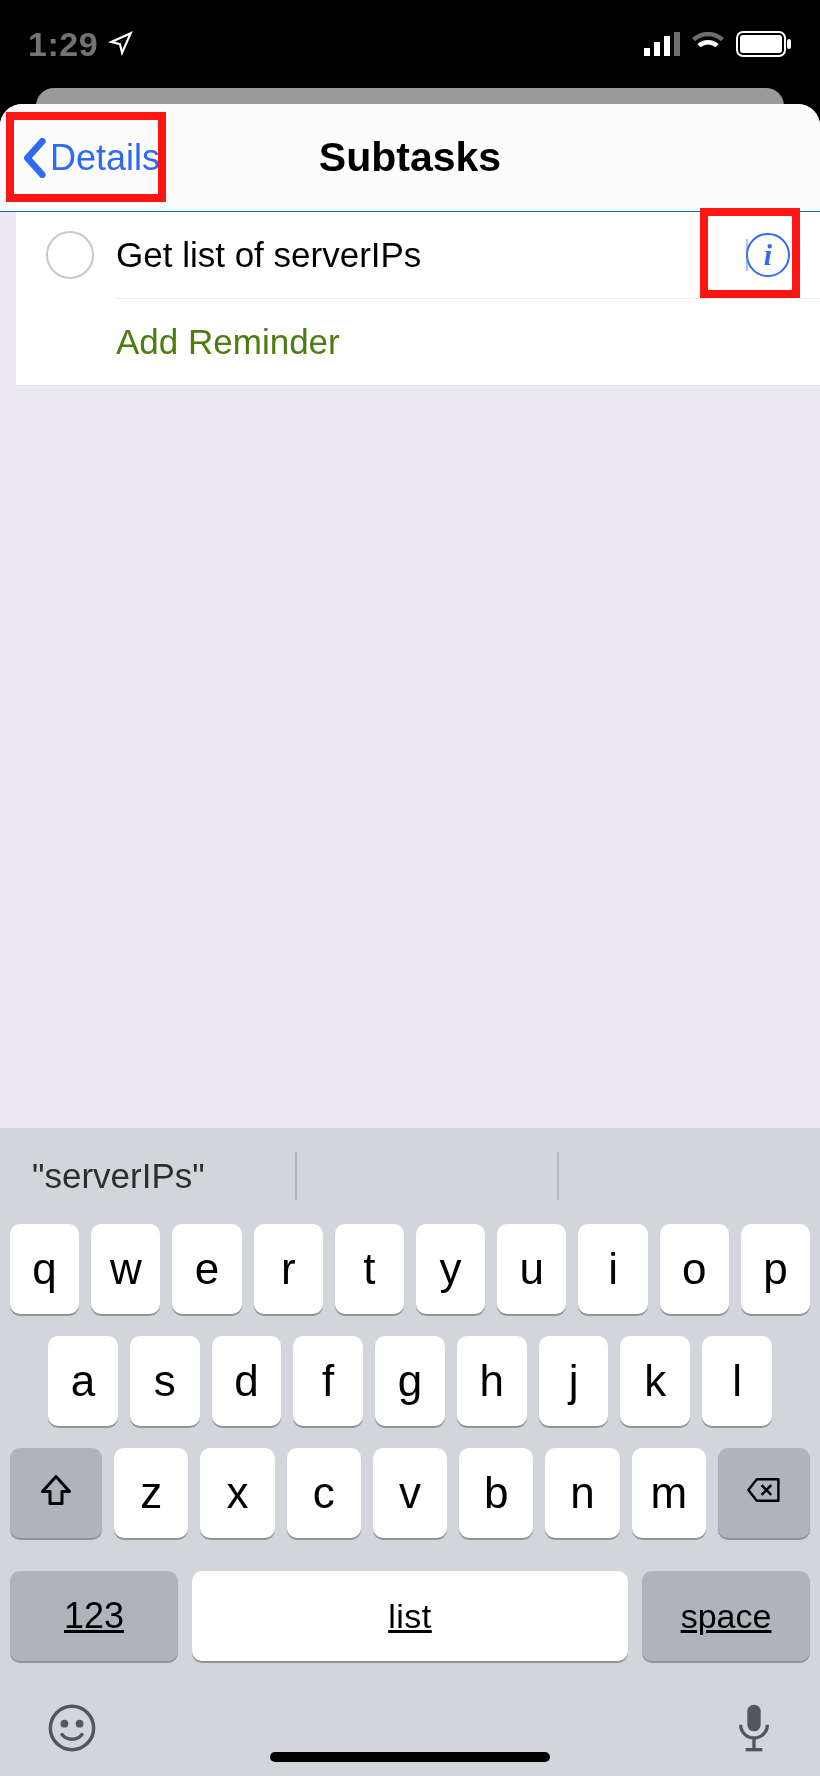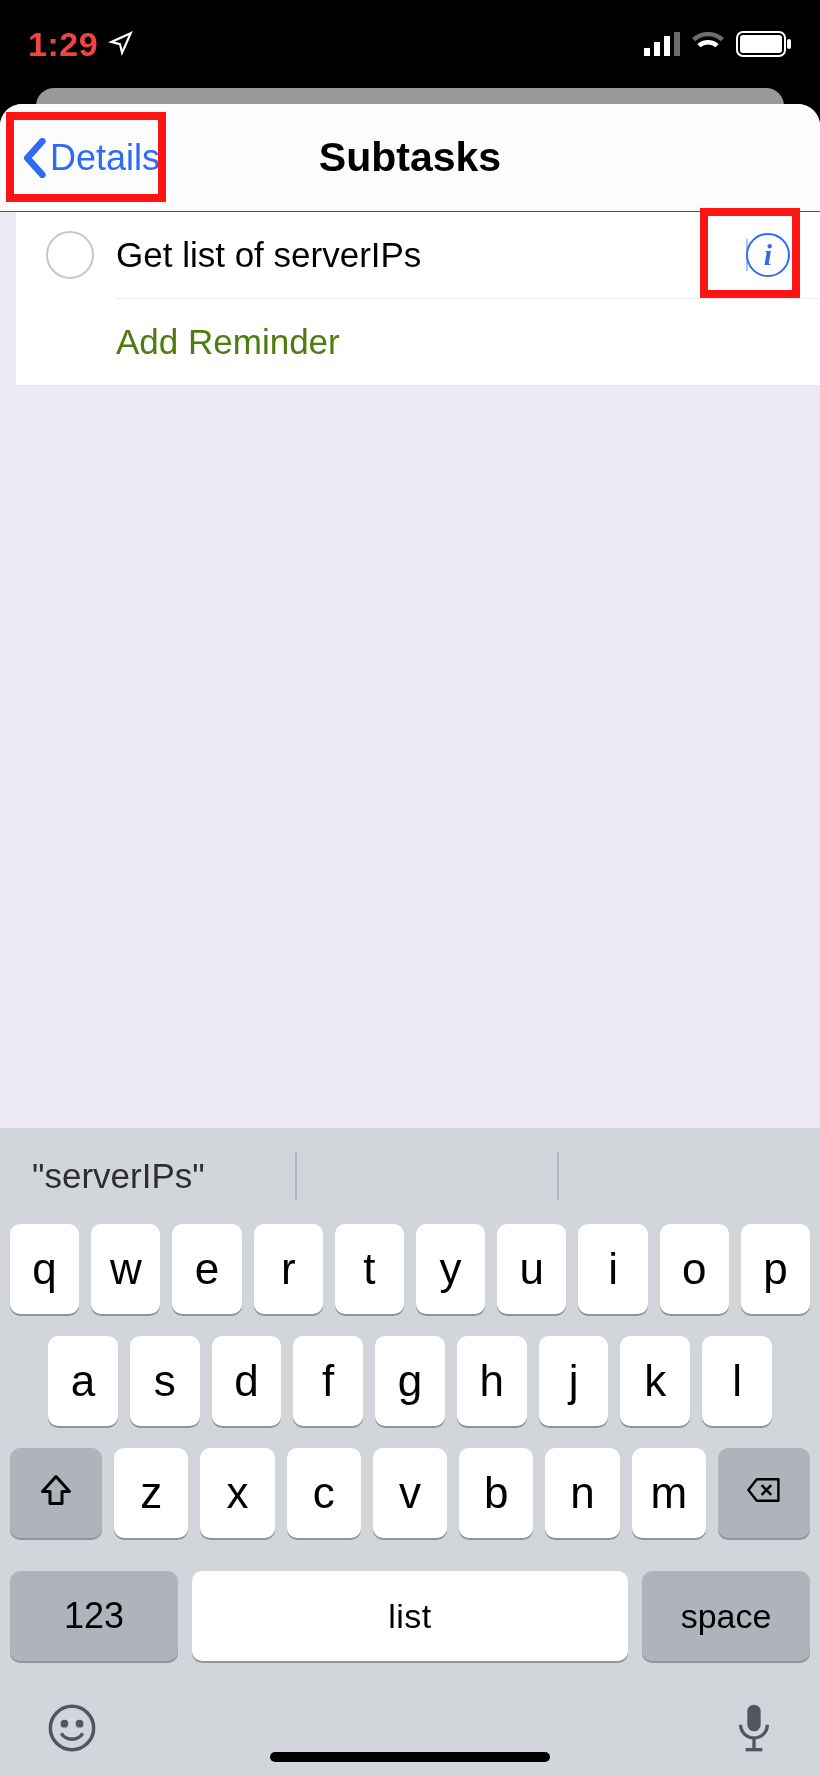--- a/index.html
+++ b/index.html
@@ -1,20 +1,20 @@
 <!DOCTYPE html>
 <html><head>
 <meta charset="utf-8">
 <style>
   * { box-sizing: border-box; margin: 0; padding: 0; }
   html, body { width: 820px; height: 1776px; font-family: -apple-system, "Helvetica Neue", Arial, sans-serif; background:#000; overflow:hidden; }
 
   
   .status-bar {
-    height: 88px; width:100%; background:#000; color:#ef4444;
+    height: 88px; width:100%; background:#000; color:#737373;
     display:flex; align-items:center; justify-content:space-between;
     padding:0 28px; font-size:34px; font-weight:600; letter-spacing:0.5px;
   }
   .status-left { display:flex; align-items:center; gap:10px; }
   .status-right { display:flex; align-items:center; gap:12px; }
   .status-right svg { display:block; }
 
   
   .sheet-back {
     position:absolute; top:88px; left:36px; right:36px; height:40px;
@@ -92,21 +92,21 @@
   .krow.r2 { padding:0 48px; }
   .key {
     flex:1 1 0; height:90px; background:#fff; border-radius:10px;
     box-shadow:0 2px 0 rgba(0,0,0,0.3);
     display:flex; align-items:center; justify-content:center;
     font-size:44px; color:#000;
   }
   .key.fn { background:#aeb3bc; }
   .key.fn svg { width:36px; height:36px; }
   .key.wide { flex:0 0 92px; }
-  .krow.r4 { gap:14px; padding:11px 10px; margin-bottom:10px; }
+  .krow.r4 { gap:14px; padding:11px 10px; margin-bottom:10px;text-decoration:underline; }
   .key.big-123 { flex:0 0 168px; font-size:36px; background:#aeb3bc; }
   .key.space { flex:1 1 auto; font-size:34px; letter-spacing:0.5px; }
   .key.return { flex:0 0 168px; font-size:34px; background:#aeb3bc; }
 
   .kb-bottom {
     display:flex; align-items:center; justify-content:space-between;
     padding:18px 46px 0 46px;
   }
   .kb-bottom svg { display:block; }
 

